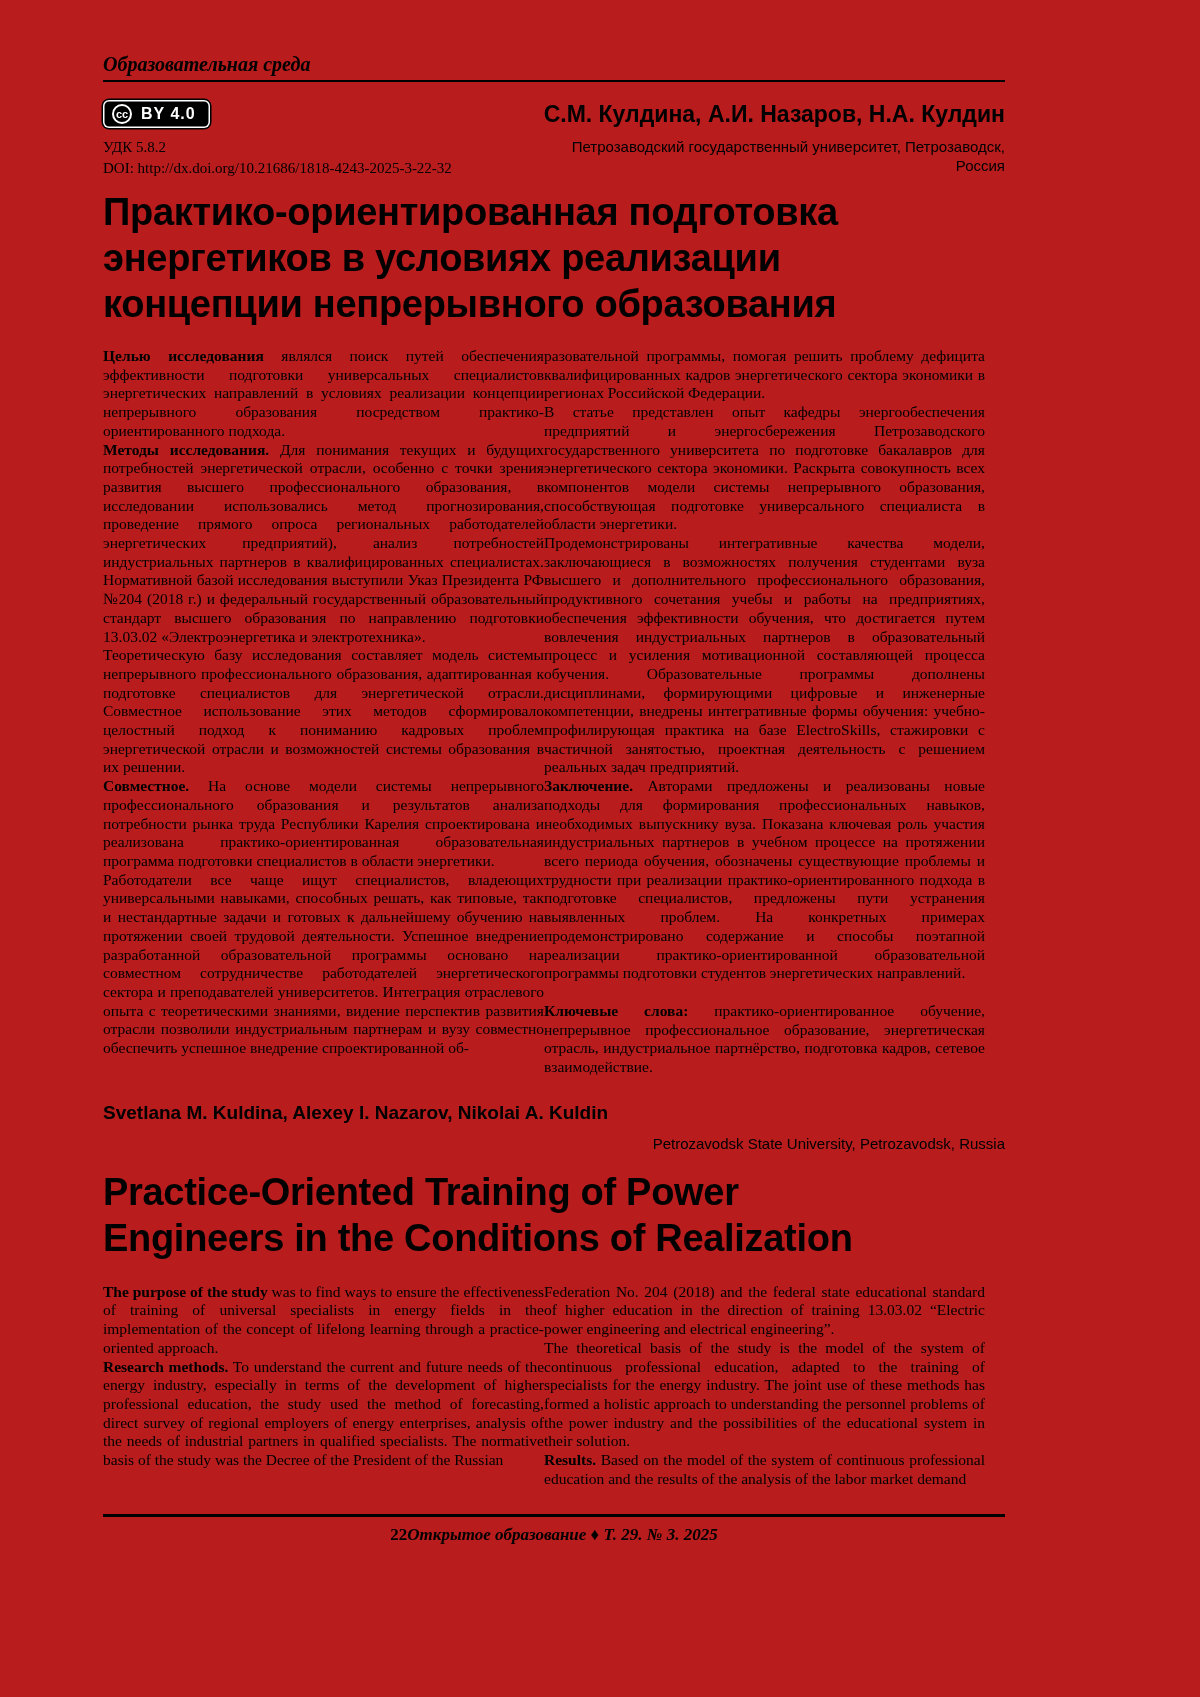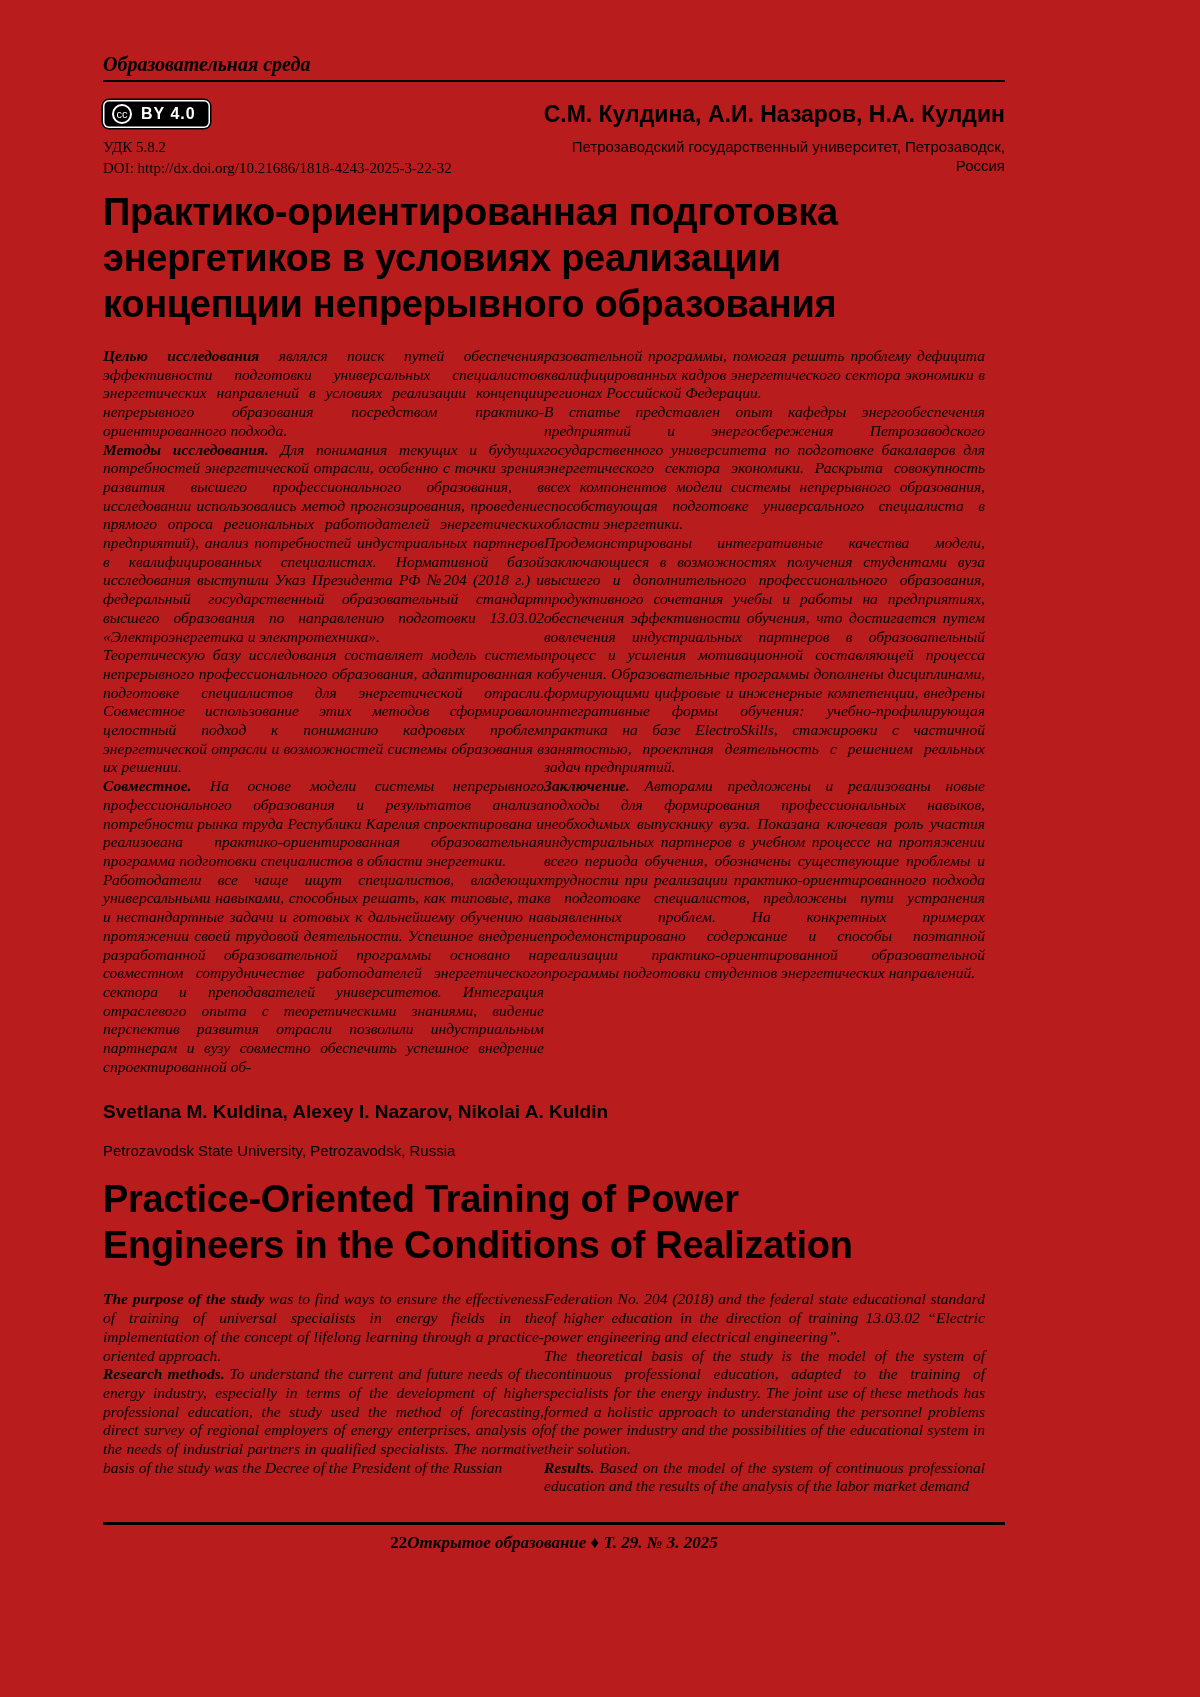--- a/index.html
+++ b/index.html
@@ -32,21 +32,21 @@
     border-radius: 6px;
     padding: 4px 14px 4px 9px;
     box-shadow: inset 0 0 0 1.5px #fff, 0 0 0 1.5px #000;
     margin-bottom: 9px;
   }
   .cc-circle {
     width: 20px; height: 20px;
     border: 2px solid #fff; border-radius: 50%;
     display: flex; align-items: center; justify-content: center;
     font-family: "Liberation Sans", sans-serif;
-    font-weight: normal; font-size: 11px; line-height: 1;
+    font-weight: bold; font-size: 11px; line-height: 1;
   }
   .cc-label {
     font-family: "Liberation Sans", sans-serif;
     font-weight: bold; font-size: 16px; letter-spacing: 1px;
   }
   .udc-line, .doi-line { font-size: 15px; line-height: 21px; }
 
   .meta-right { text-align: right; padding-top: 3px; max-width: 520px; }
   .authors-ru {
     font-family: "Liberation Sans", sans-serif;
@@ -60,41 +60,40 @@
     font-family: "Liberation Sans", sans-serif;
     font-weight: bold; font-size: 38px; line-height: 46px;
     letter-spacing: -0.3px;
   }
   .title-ru { margin: 10px 0 20px 0; }
   .title-en { margin: 16px 0 22px 0; }
 
   
   .abstract {
     display: flex; 
-    font-style: italic;
     font-size: 15.5px; line-height: 18.7px;
     text-align: justify;
   }
   .abstract .col { width: 441px; }
   .para { text-align: justify; }
   .para .lead { font-weight: bold; }
   .para.spaced { margin-top: 19px; }
 
   
   .authors-en {
     text-align: left;
     font-family: "Liberation Sans", sans-serif;
     font-weight: bold; font-size: 19px; line-height: 23px;
     margin-top: 24px;
   }
   .affil-en {
-    text-align: left;
+    text-align: right;
     font-family: "Liberation Sans", sans-serif;
     font-size: 15px; line-height: 19px;
-    margin-top: 18px;
+    margin-top: 10px;
   }
 
   
   .footer { margin-top: 26px; }
   .footer-rule { border-top: 3px solid #000; margin-bottom: 7px; }
   .footer-row {
     display: flex; justify-content: center; align-items: baseline;
     font-size: 17px; line-height: 22px;
   }
   .page-num { font-weight: bold; }
@@ -135,20 +134,21 @@
       <p class="para"><b class="lead">Методы исследования.</b><span> Для понимания текущих и будущих потребностей энергетической отрасли, особенно с точки зрения развития высшего профессионального образования, в исследовании использовались метод прогнозирования, проведение прямого опроса региональных работодателей энергетических предприятий), анализ потребностей индустриальных партнеров в квалифицированных специалистах. Нормативной базой исследования выступили Указ Президента РФ №204 (2018 г.) и федеральный государственный образовательный стандарт высшего образования по направлению подготовки 13.03.02 «Электроэнергетика и электротехника».</span></p>
       <p class="para"><b class="lead"></b><span>Теоретическую базу исследования составляет модель системы непрерывного профессионального образования, адаптированная к подготовке специалистов для энергетической отрасли. Совместное использование этих методов сформировало целостный подход к пониманию кадровых проблем энергетической отрасли и возможностей системы образования в их решении.</span></p>
       <p class="para"><b class="lead">Совместное.</b><span> На основе модели системы непрерывного профессионального образования и результатов анализа потребности рынка труда Республики Карелия спроектирована и реализована практико-ориентированная образовательная программа подготовки специалистов в области энергетики.</span></p>
       <p class="para"><b class="lead"></b><span>Работодатели все чаще ищут специалистов, владеющих универсальными навыками, способных решать, как типовые, так и нестандартные задачи и готовых к дальнейшему обучению на протяжении своей трудовой деятельности. Успешное внедрение разработанной образовательной программы основано на совместном сотрудничестве работодателей энергетического сектора и преподавателей университетов. Интеграция отраслевого опыта с теоретическими знаниями, видение перспектив развития отрасли позволили индустриальным партнерам и вузу совместно обеспечить успешное внедрение спроектированной об-</span></p>
     </div>
     <div class="col">
       <p class="para"><b class="lead"></b><span>разовательной программы, помогая решить проблему дефицита квалифицированных кадров энергетического сектора экономики в регионах Российской Федерации.</span></p>
       <p class="para"><b class="lead"></b><span>В статье представлен опыт кафедры энергообеспечения предприятий и энергосбережения Петрозаводского государственного университета по подготовке бакалавров для энергетического сектора экономики. Раскрыта совокупность всех компонентов модели системы непрерывного образования, способствующая подготовке универсального специалиста в области энергетики.</span></p>
       <p class="para"><b class="lead"></b><span>Продемонстрированы интегративные качества модели, заключающиеся в возможностях получения студентами вуза высшего и дополнительного профессионального образования, продуктивного сочетания учебы и работы на предприятиях, обеспечения эффективности обучения, что достигается путем вовлечения индустриальных партнеров в образовательный процесс и усиления мотивационной составляющей процесса обучения. Образовательные программы дополнены дисциплинами, формирующими цифровые и инженерные компетенции, внедрены интегративные формы обучения: учебно-профилирующая практика на базе ElectroSkills, стажировки с частичной занятостью, проектная деятельность с решением реальных задач предприятий.</span></p>
       <p class="para"><b class="lead">Заключение.</b><span> Авторами предложены и реализованы новые подходы для формирования профессиональных навыков, необходимых выпускнику вуза. Показана ключевая роль участия индустриальных партнеров в учебном процессе на протяжении всего периода обучения, обозначены существующие проблемы и трудности при реализации практико-ориентированного подхода в подготовке специалистов, предложены пути устранения выявленных проблем. На конкретных примерах продемонстрировано содержание и способы поэтапной реализации практико-ориентированной образовательной программы подготовки студентов энергетических направлений.</span></p>
+      <p class="para spaced"><b class="lead">Ключевые слова:</b><span> практико-ориентированное обучение, непрерывное профессиональное образование, энергетическая отрасль, индустриальное партнёрство, подготовка кадров, сетевое взаимодействие.</span></p>
     </div>
   </section>
 
   <div class="authors-en">Svetlana M. Kuldina, Alexey I. Nazarov, Nikolai A. Kuldin</div>
   <div class="affil-en">Petrozavodsk State University, Petrozavodsk, Russia</div>
 
   <h2 class="article-title title-en">
     <div>Practice-Oriented Training of Power</div>
     <div>Engineers in the Conditions of Realization</div>
   </h2>

